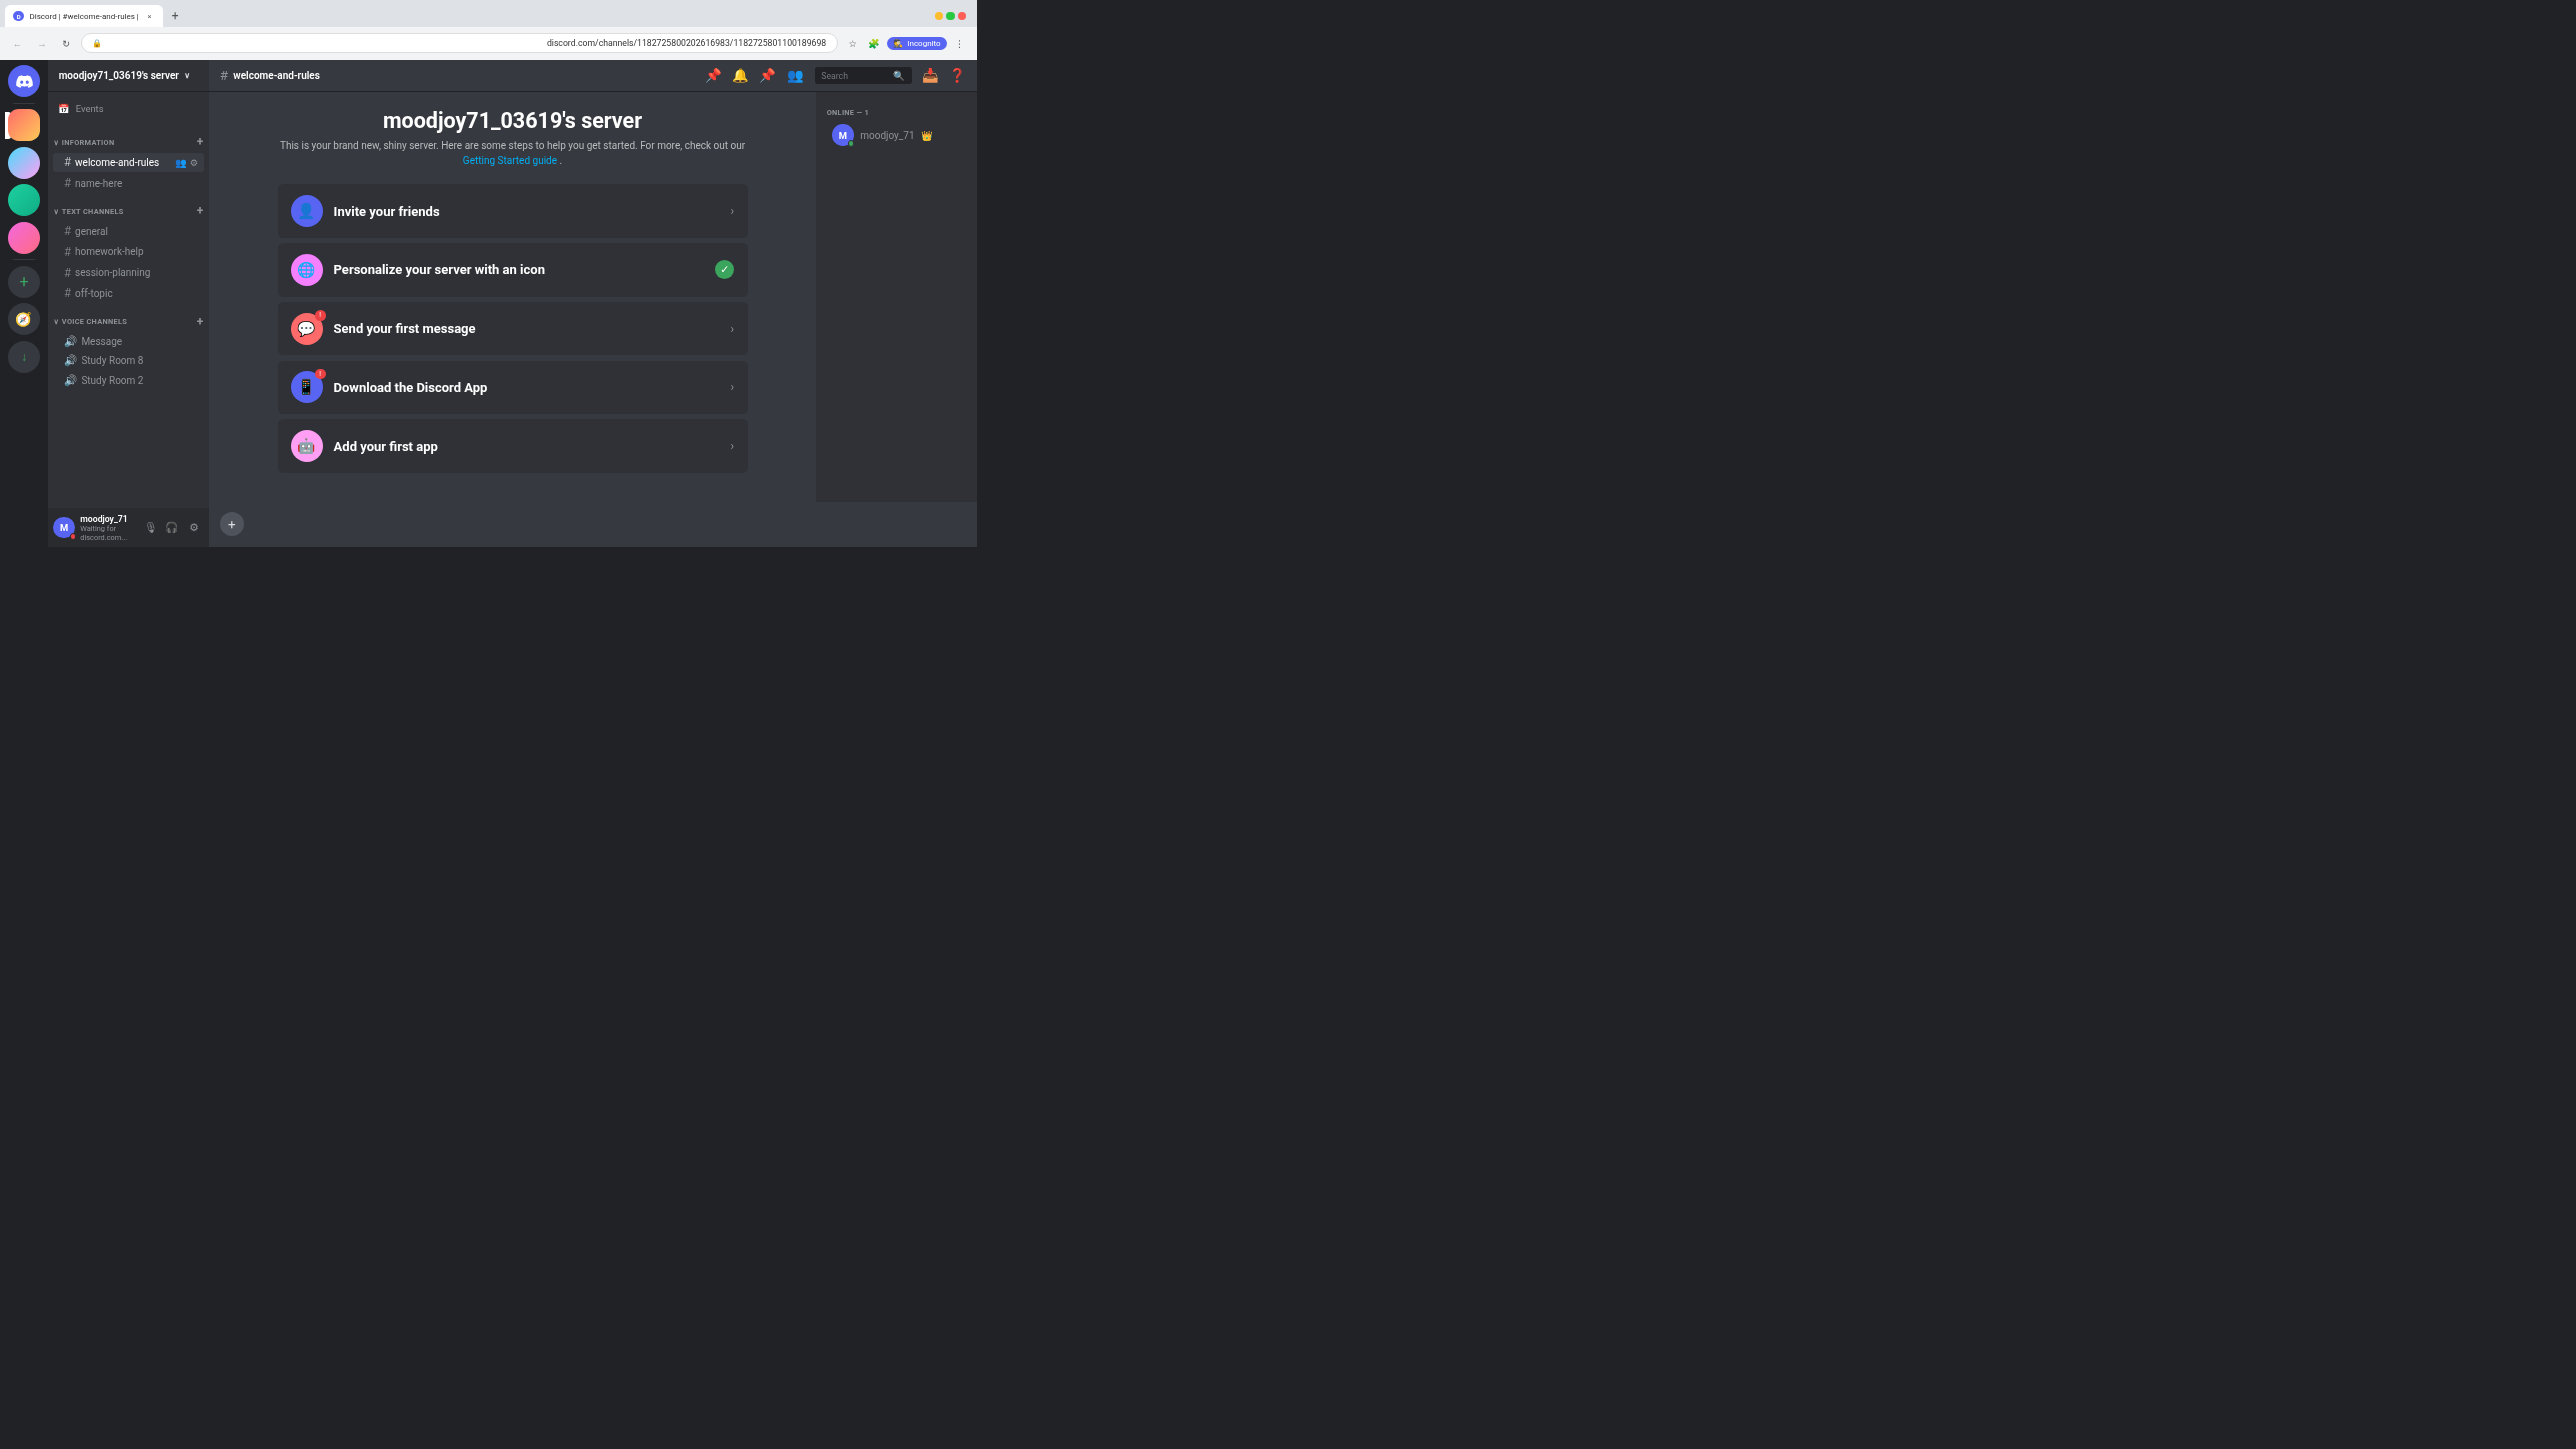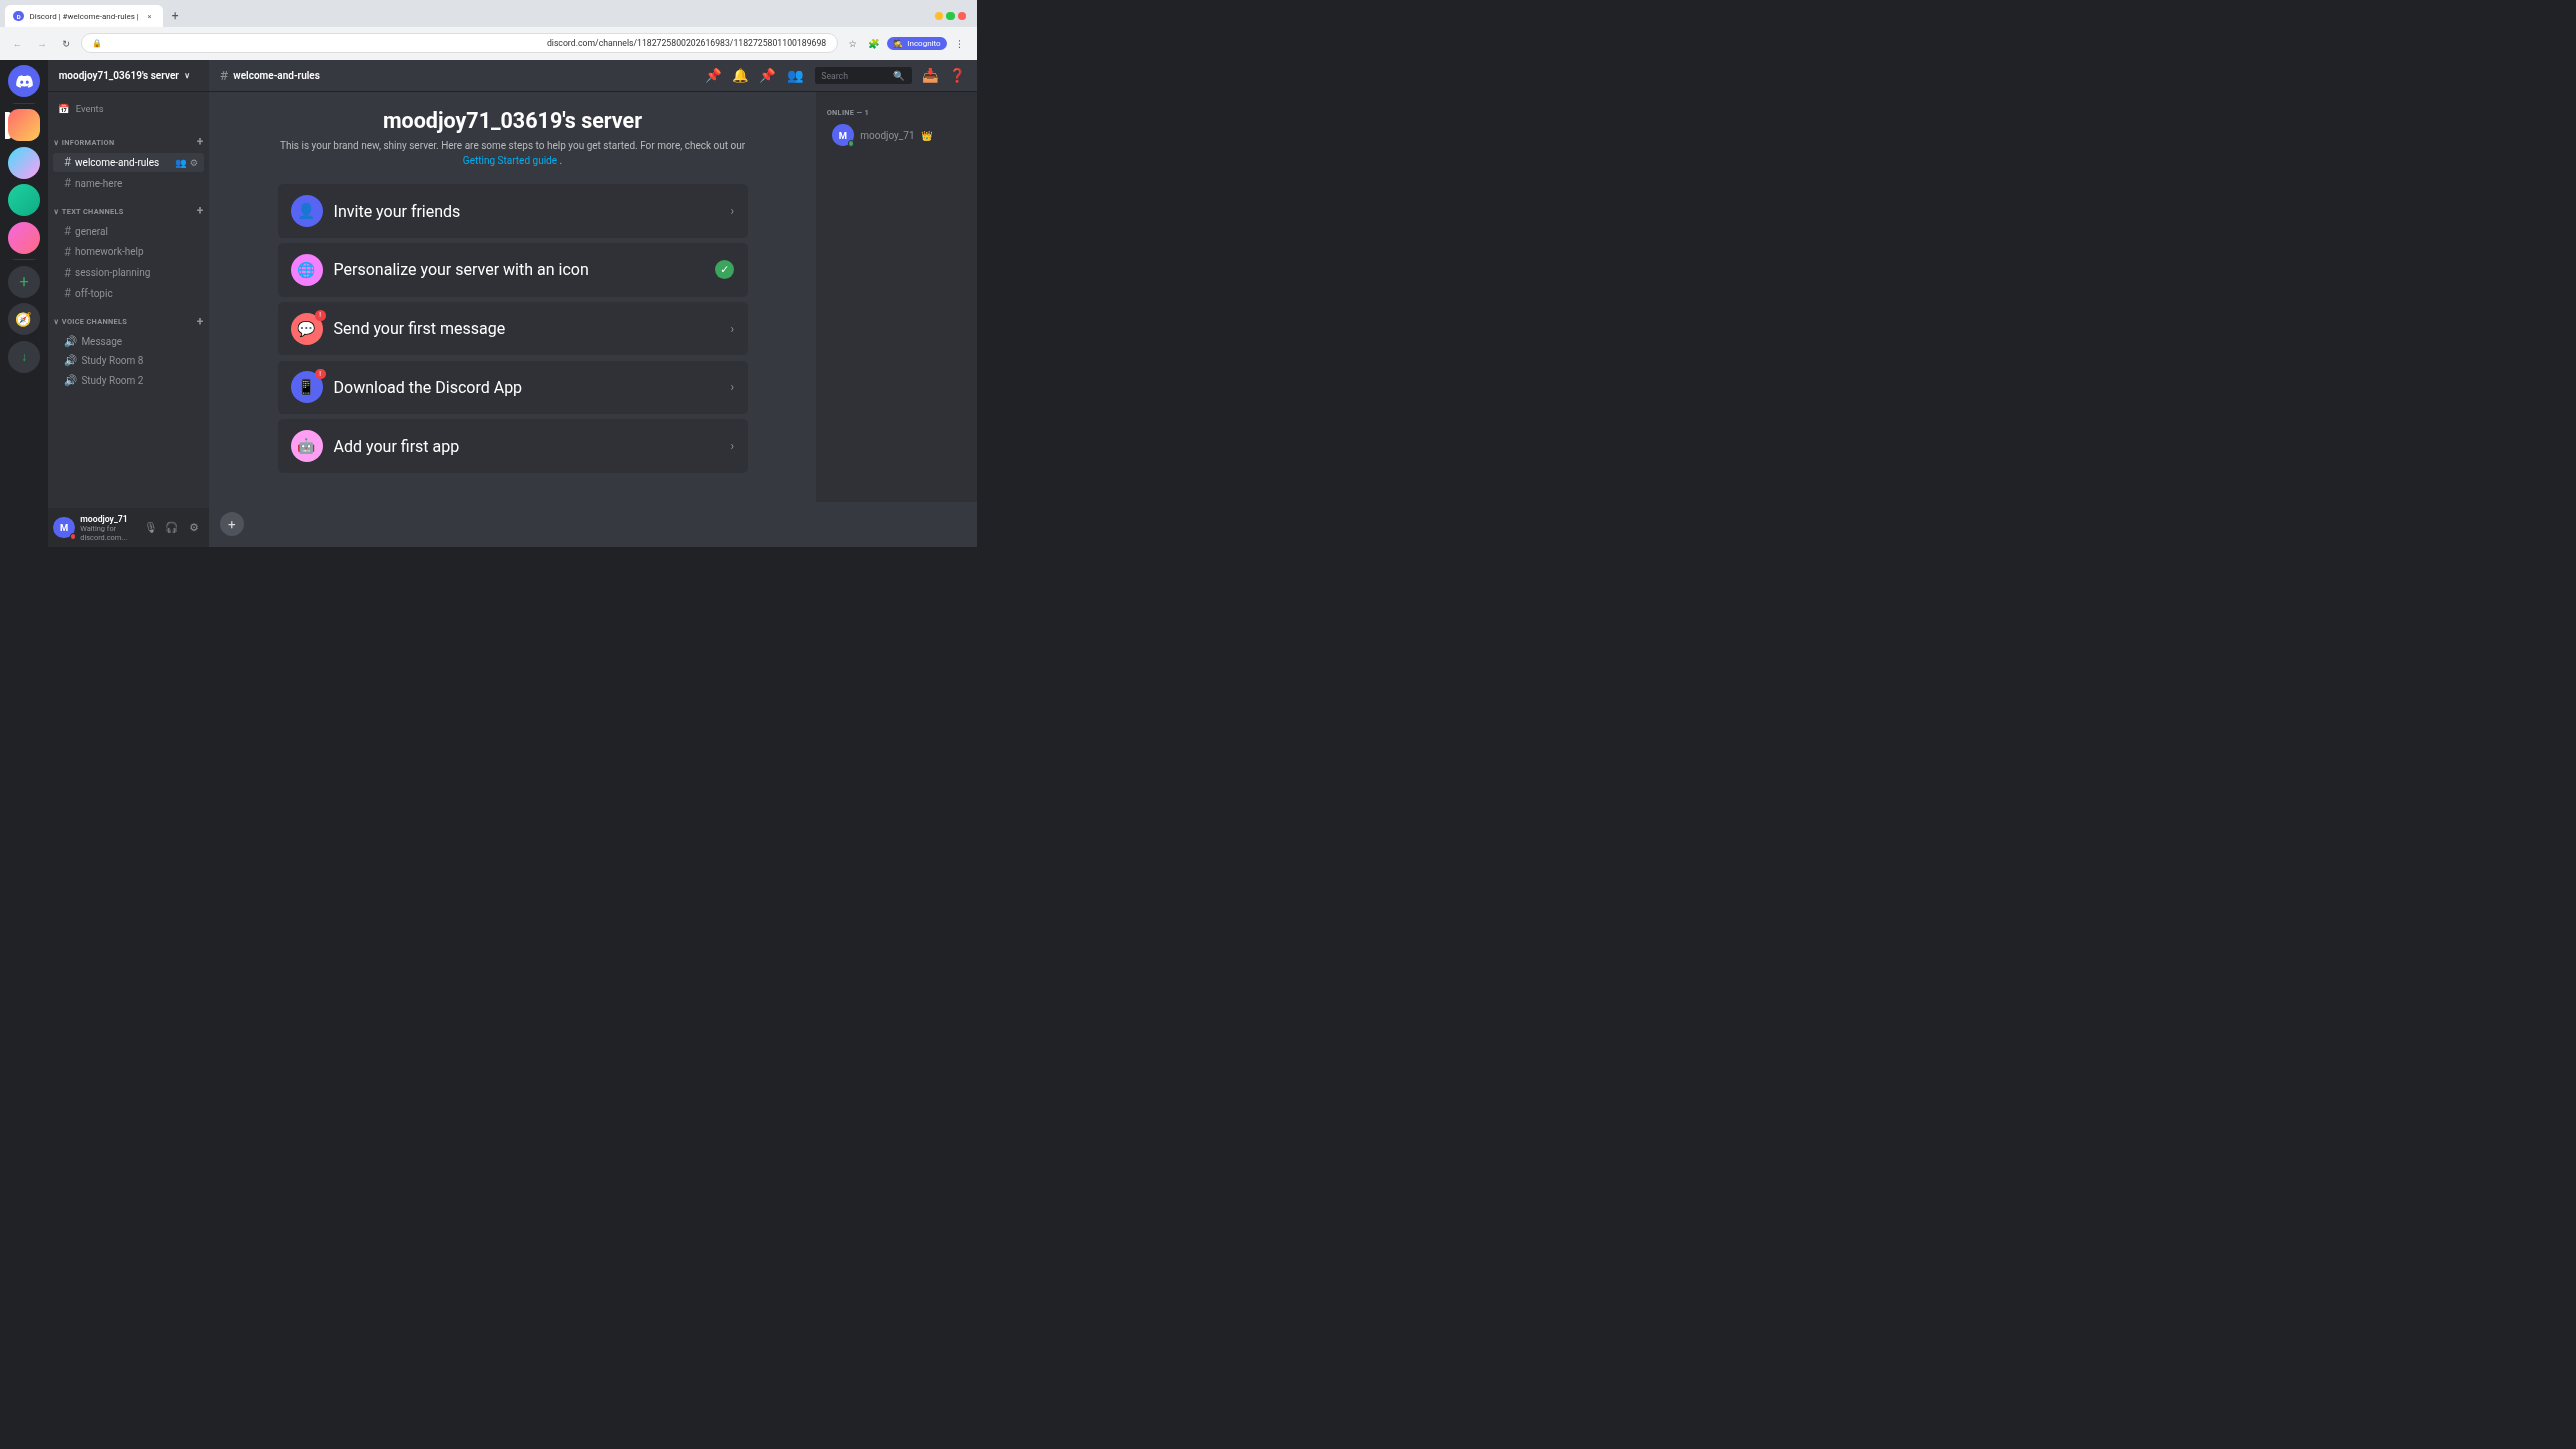--- a/index.html
+++ b/index.html
@@ -366,21 +366,21 @@
       top: -2.7px;
       right: -2.7px;
       width: 10.7px;
       height: 10.7px;
       background: #ed4245;
       border-radius: 50%;
       font-size: 6.7px;
       display: flex; align-items: center; justify-content: center;
       color: white;
     }
-    .task-text { flex: 1; font-size: 16px; font-weight: 400; color: #fff; }
+    .task-text { flex: 1; font-size: 13px; font-weight: 700; color: #fff; }
     .task-check {
       width: 19px; height: 19px;
       border-radius: 50%;
       display: flex; align-items: center; justify-content: center;
       font-size: 10.7px;
     }
     .task-check.done { background: #3ba55d; color: white; }
     .task-arrow { color: #8e9297; font-size: 12px; }
 
     

